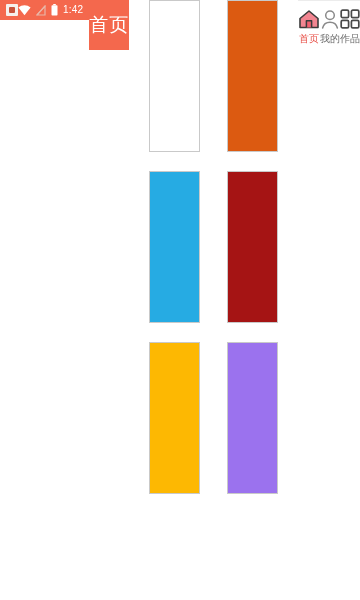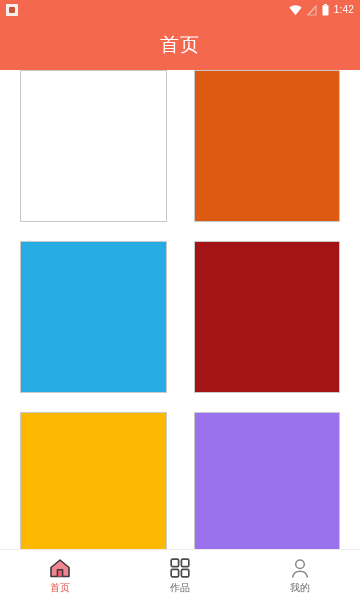--- a/index.html
+++ b/index.html
@@ -12,21 +12,20 @@
     overflow: hidden;
     background: #ffffff;
     font-family: "Liberation Sans", "DejaVu Sans", sans-serif;
     -webkit-font-smoothing: antialiased;
   }
   #app {
     position: relative;
     width: 360px;
     height: 600px;
     display: flex;
-    flex-direction: column;
     background: #ffffff;
   }
 
   
   .status-bar {
     height: 20px;
     background: #F4684D;
     display: flex;
     align-items: center;
     padding: 0 6px;
@@ -220,34 +219,34 @@
           <path d="M11 2 L20 9.5 L20 18.5 L2 18.5 L2 9.5 Z" fill="#F28591" stroke="#3b3b3b" stroke-width="1.6" stroke-linejoin="round"></path>
           <path d="M8.4 18.5 L8.4 11.8 L13.6 11.8 L13.6 18.5" fill="#F06070" stroke="#3b3b3b" stroke-width="1.5" stroke-linejoin="round"></path>
         </svg>
       </span>
       <span class="nav-label" style="color: rgb(232, 82, 74);">首页</span>
     </div>
 
     <div class="nav-item">
       <span class="nav-icon">
         <svg width="20" height="20" viewBox="0 0 20 20">
+          <circle cx="10" cy="6.2" r="4.3" fill="none" stroke="#8a8a8a" stroke-width="1.5"></circle>
+          <path d="M2.6 19 A7.6 7.6 0 0 1 17.4 19" fill="none" stroke="#8a8a8a" stroke-width="1.5" stroke-linecap="round"></path>
+        </svg>
+      </span>
+      <span class="nav-label" style="color: rgb(107, 107, 107);">我的</span>
+    </div>
+
+    <div class="nav-item">
+      <span class="nav-icon">
+        <svg width="20" height="20" viewBox="0 0 20 20">
           <rect x="1.2" y="1.2" width="7.4" height="7.4" rx="1.4" fill="none" stroke="#4a4a4a" stroke-width="1.7"></rect>
           <rect x="11.4" y="1.2" width="7.4" height="7.4" rx="1.4" fill="none" stroke="#4a4a4a" stroke-width="1.7"></rect>
           <rect x="1.2" y="11.4" width="7.4" height="7.4" rx="1.4" fill="none" stroke="#4a4a4a" stroke-width="1.7"></rect>
           <rect x="11.4" y="11.4" width="7.4" height="7.4" rx="1.4" fill="none" stroke="#4a4a4a" stroke-width="1.7"></rect>
         </svg>
       </span>
       <span class="nav-label" style="color: rgb(107, 107, 107);">作品</span>
     </div>
 
-    <div class="nav-item">
-      <span class="nav-icon">
-        <svg width="20" height="20" viewBox="0 0 20 20">
-          <circle cx="10" cy="6.2" r="4.3" fill="none" stroke="#8a8a8a" stroke-width="1.5"></circle>
-          <path d="M2.6 19 A7.6 7.6 0 0 1 17.4 19" fill="none" stroke="#8a8a8a" stroke-width="1.5" stroke-linecap="round"></path>
-        </svg>
-      </span>
-      <span class="nav-label" style="color: rgb(107, 107, 107);">我的</span>
-    </div>
-
   </div>
 
 </div>
 
 </body></html>

